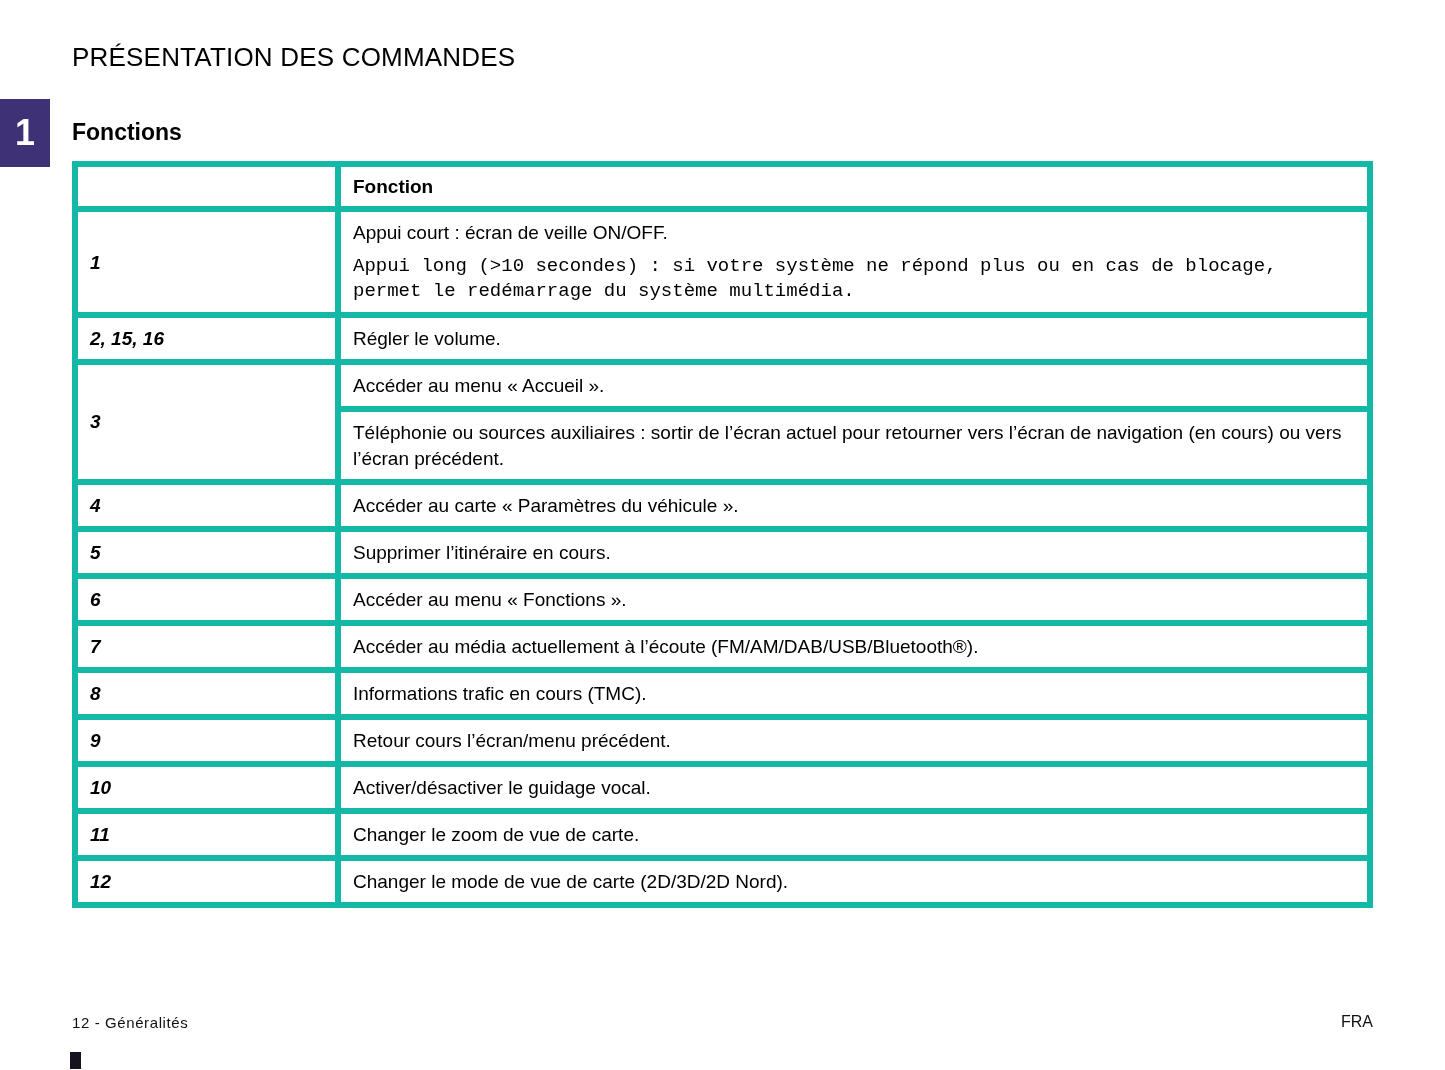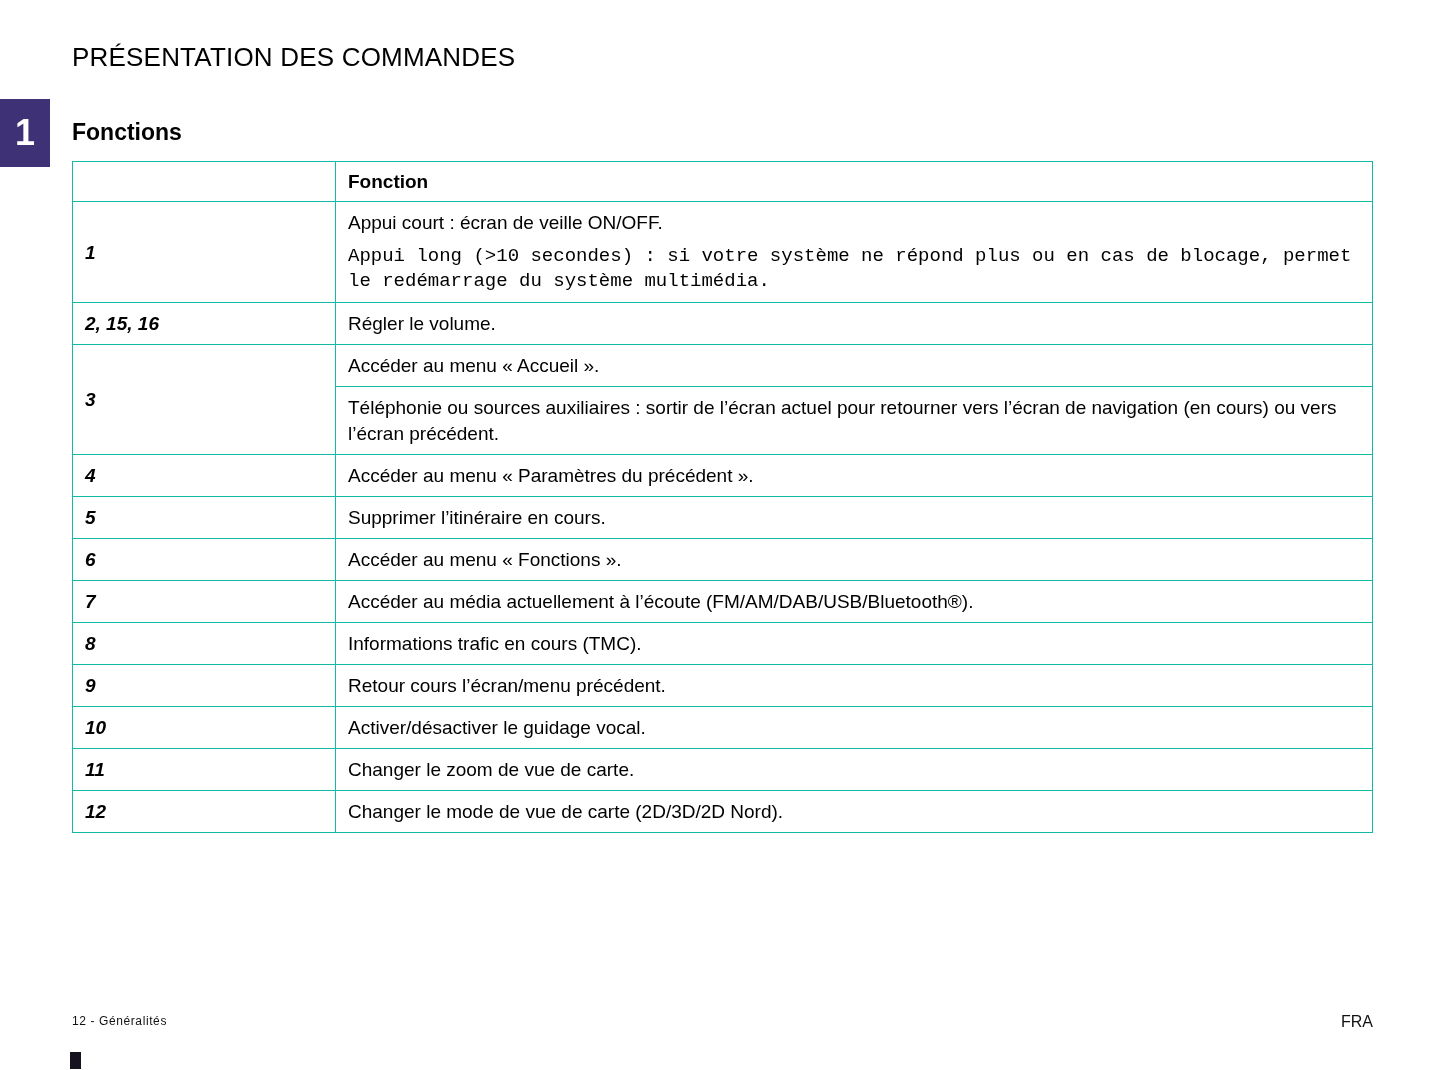--- a/index.html
+++ b/index.html
@@ -47,38 +47,38 @@
     top: 161px;
     width: 1301px;
   }
   table.functions {
     border-collapse: collapse;
     width: 100%;
     font-size: 19px;
     line-height: 1.32;
   }
   table.functions td, table.functions th {
-    border: 1px solid #14b8a6;
+    border: 6px solid #14b8a6;
     padding: 8px 12px;
     vertical-align: middle;
     text-align: left;
   }
   table.functions th { font-weight: bold; }
   col.col-label { width: 263px; }
   td.label-cell {
     font-weight: bold;
     font-style: italic;
   }
   tr.header-row td, tr.header-row th { height: 38px; padding-top: 7px; padding-bottom: 7px; }
   .para + .para { margin-top: 9px; font-family: Liberation Mono, monospace; }
   .footer-left {
     position: absolute;
     left: 72px;
     top: 1014px;
-    font-size: 12px;
+    font-size: 15px;
     letter-spacing: 0.6px;
     color: #111111;
   }
   .footer-right {
     position: absolute;
     right: 72px;
     top: 1013px;
     font-size: 16px;
     color: #111111;
     margin-left: 13px;
@@ -130,21 +130,21 @@
       <tr>
         <td class="label-cell" rowspan="2">3</td>
         <td>Accéder au menu « Accueil ».</td>
       </tr>
       <tr>
         <td>Téléphonie ou sources auxiliaires : sortir de l’écran actuel pour retourner vers l’écran de navigation (en cours) ou vers l’écran précédent.</td>
       </tr>
 
       <tr>
         <td class="label-cell">4</td>
-        <td>Accéder au menu « Paramètres du précédent ».</td>
+        <td>Accéder au carte « Paramètres du véhicule ».</td>
       </tr>
 
       <tr>
         <td class="label-cell">5</td>
         <td>Supprimer l’itinéraire en cours.</td>
       </tr>
 
       <tr>
         <td class="label-cell">6</td>
         <td>Accéder au menu « Fonctions ».</td>

